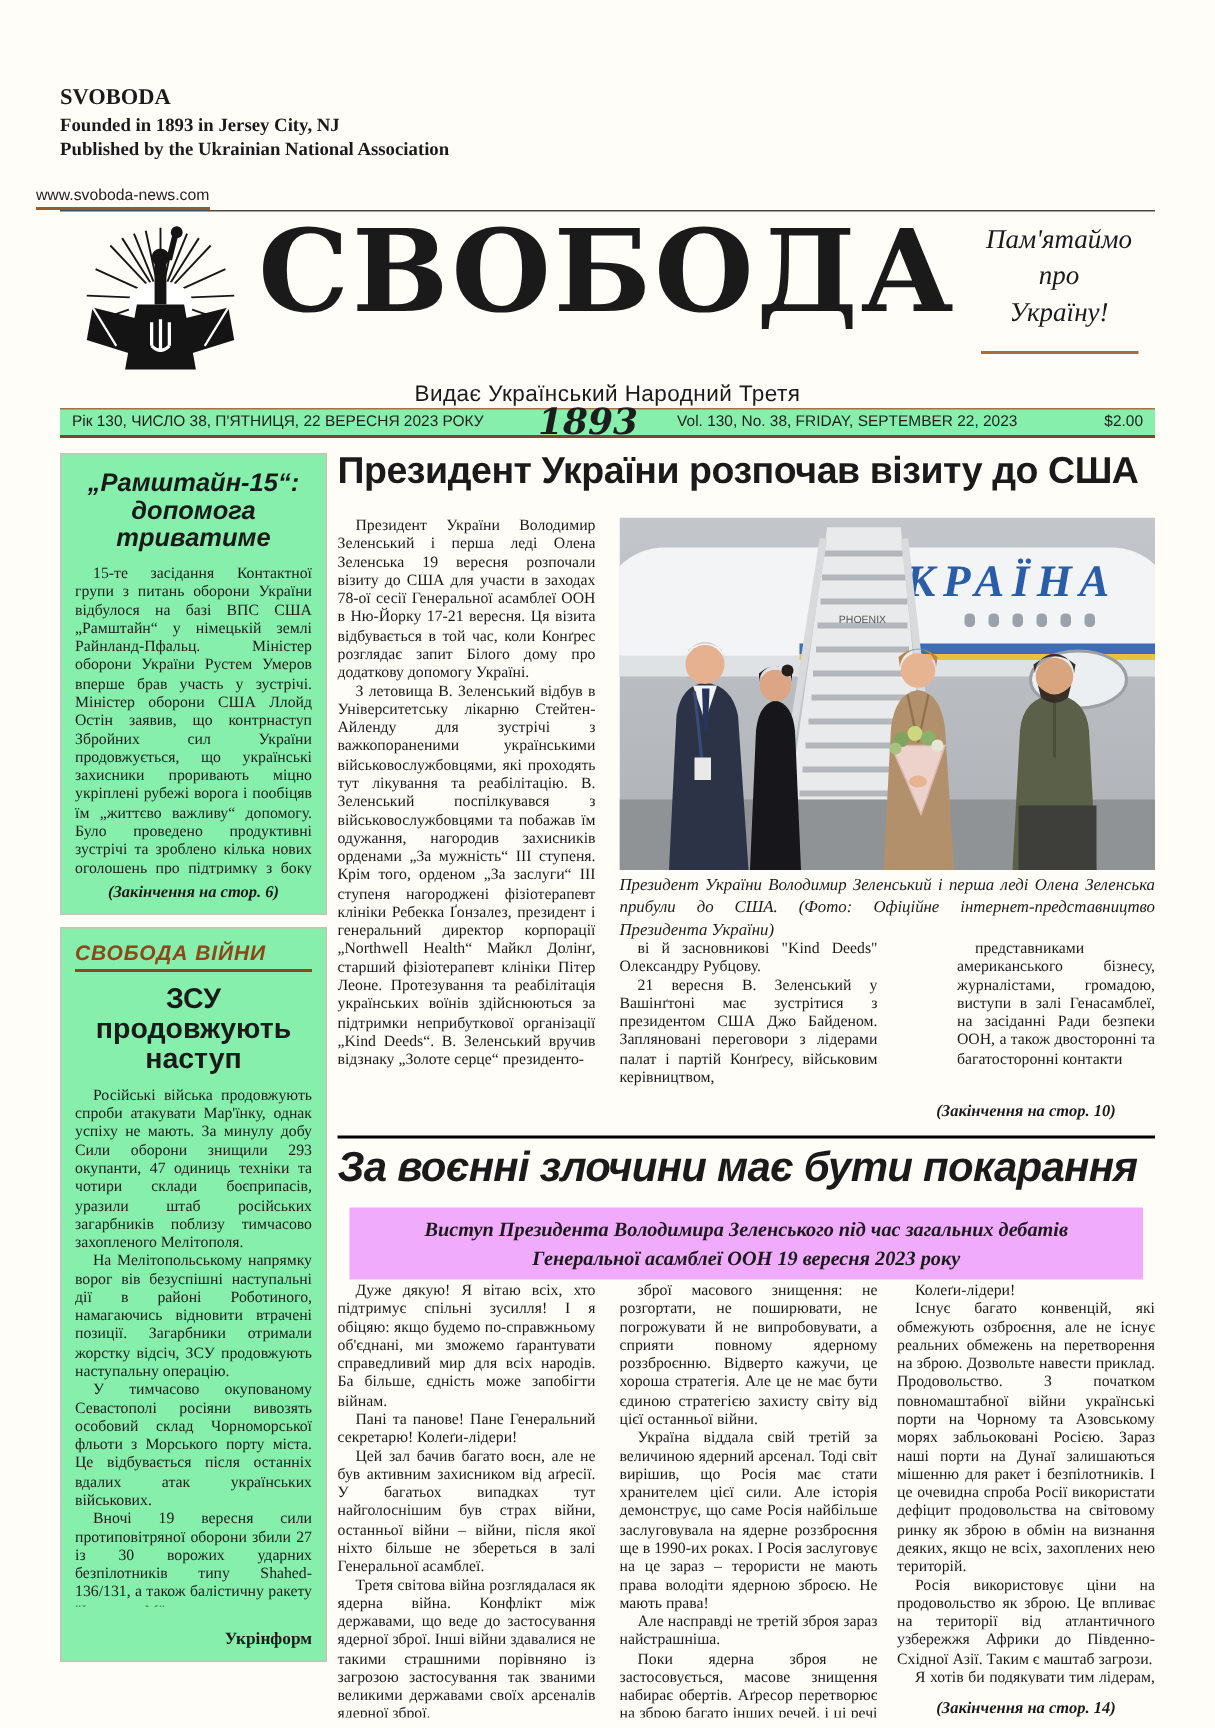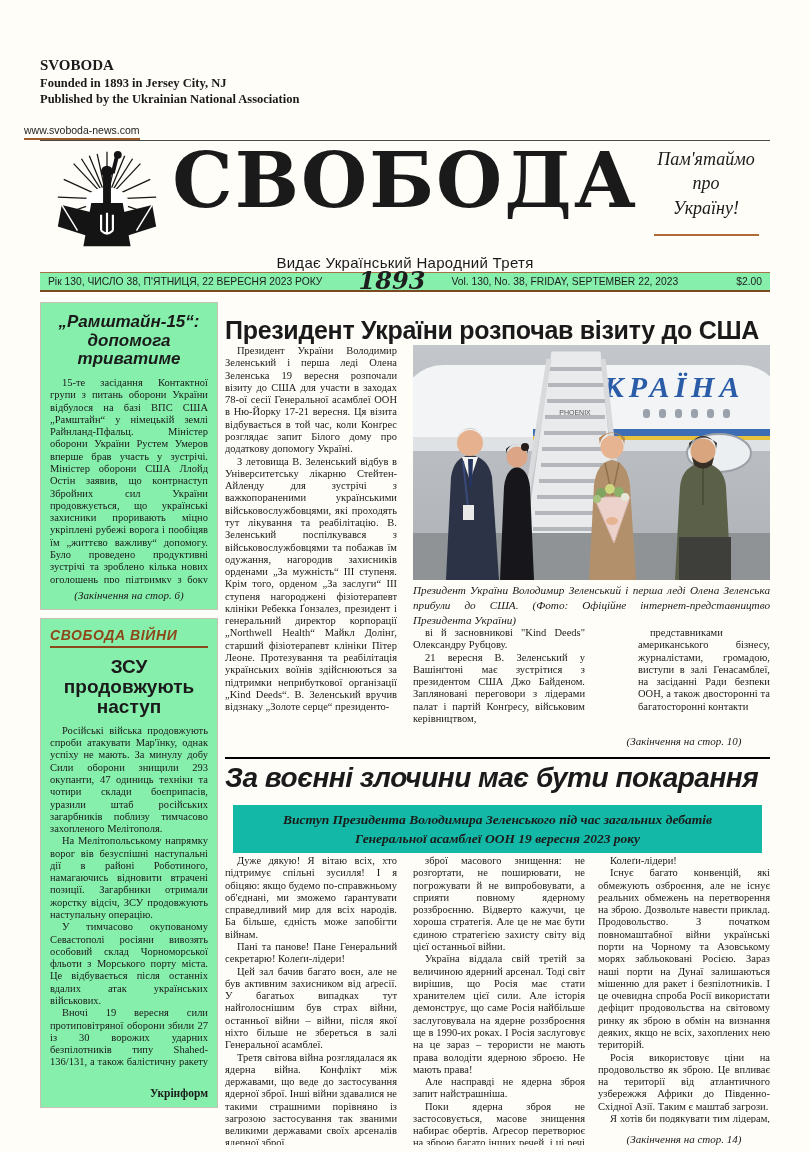--- a/index.html
+++ b/index.html
@@ -44,40 +44,40 @@
   .box2{margin-top:8px;height:490px;}
   .box-title1{font-family:"Liberation Sans",sans-serif;font-weight:bold;font-style:italic;
               font-size:17px;line-height:1.1;text-align:center;margin:2px 0 8px;}
   .kicker{font-family:"Liberation Sans",sans-serif;font-weight:bold;font-style:italic;
           font-size:14px;color:#8d4718;letter-spacing:.6px;border-bottom:2px solid #8d4718;
           padding-bottom:3px;margin-bottom:7px;}
   .box-title2{font-family:"Liberation Sans",sans-serif;font-weight:bold;font-size:19px;
               line-height:1.05;text-align:center;margin:2px 0 8px;}
   .box-text{flex:1 1 auto;overflow:hidden;}
   .box-text p,.ptext p{margin:0;text-indent:12px;text-align:justify;font-size:10.5px;line-height:1.17;}
-  .continued{text-align:center;font-weight:normal;font-style:italic;font-size:11px;padding-top:6px;}
+  .continued{text-align:center;font-weight:bold;font-style:italic;font-size:11px;padding-top:6px;}
   .byline{text-align:right;font-weight:bold;font-size:11.5px;padding-top:4px;margin-top:12px;}
 
   
   .main{position:absolute;left:225px;top:300px;width:545px;height:852px;}
-  .headline1{position:absolute;top:16px;left:0;margin:0;font-family:"Liberation Sans",sans-serif;
+  .headline1{position:absolute;top:0;left:0;margin:0;font-family:"Liberation Sans",sans-serif;
              font-weight:bold;font-size:25px;letter-spacing:-.3px;white-space:nowrap;}
   .story1{position:absolute;top:45px;left:0;width:545px;height:402px;}
   .scol{position:absolute;width:172px;overflow:hidden;}
   .scol1{left:0;top:0;height:402px;}
   .photo{position:absolute;left:188px;top:0;width:357px;height:235px;margin:0;}
   .caption{position:absolute;left:188px;top:238px;width:357px;font-style:italic;
            font-size:11.2px;line-height:1.32;text-align:justify;}
   .scol2{left:188px;top:282px;height:120px;}
   .scol3{left:373px;top:282px;height:120px;display:flex;flex-direction:column;}
   .scol3 .ptext{flex:1 1 auto;overflow:hidden;margin-left:40px;}
   .rule{position:absolute;top:457px;left:0;width:545px;border-top:2px solid #000;}
   .headline2{position:absolute;top:462px;left:0;margin:0;font-family:"Liberation Sans",sans-serif;
              font-weight:bold;font-style:italic;font-size:28px;letter-spacing:-.5px;white-space:nowrap;}
-  .subbox{position:absolute;top:505px;left:8px;width:529px;box-sizing:border-box;background:#14b8a6;
+  .subbox{position:absolute;top:505px;left:8px;width:529px;box-sizing:border-box;background:#f0abfc;
           text-align:center;font-weight:bold;font-style:italic;font-size:13.5px;line-height:1.42;
           padding:5px 14px;}
   .speech{position:absolute;top:555px;left:0;width:545px;height:290px;}
   .vcol{position:absolute;top:0;width:172px;height:290px;overflow:hidden;}
   .v1{left:0;}
   .v2{left:188px;}
   .v3{left:373px;display:flex;flex-direction:column;}
   .v3 .ptext{flex:1 1 auto;overflow:hidden;margin-bottom:4px;}
 </style>
 </head>
@@ -276,21 +276,21 @@
       <div class="vcol v1 ptext">
         <p>Дуже дякую! Я вітаю всіх, хто підтримує спільні зусилля! І я обіцяю: якщо будемо по-справжньому об'єднані, ми зможемо ґарантувати справедливий мир для всіх народів. Ба більше, єдність може запобігти війнам.</p>
         <p>Пані та панове! Пане Генеральний секретарю! Колеґи-лідери!</p>
         <p>Цей зал бачив багато воєн, але не був активним захисником від аґресії. У багатьох випадках тут найголоснішим був страх війни, останньої війни – війни, після якої ніхто більше не збереться в залі Генеральної асамблеї.</p>
         <p>Третя світова війна розглядалася як ядерна війна. Конфлікт між державами, що веде до застосування ядерної зброї. Інші війни здавалися не такими страшними порівняно із загрозою застосування так званими великими державами своїх арсеналів ядерної зброї.</p>
 
       </div>
       <div class="vcol v2 ptext">
         <p>зброї масового знищення: не розгортати, не поширювати, не погрожувати й не випробовувати, а сприяти повному ядерному роззброєнню. Відверто кажучи, це хороша стратегія. Але це не має бути єдиною стратегією захисту світу від цієї останньої війни.</p>
         <p>Україна віддала свій третій за величиною ядерний арсенал. Тоді світ вирішив, що Росія має стати хранителем цієї сили. Але історія демонструє, що саме Росія найбільше заслуговувала на ядерне роззброєння ще в 1990-их роках. І Росія заслуговує на це зараз – терористи не мають права володіти ядерною зброєю. Не мають права!</p>
-        <p>Але насправді не ядерна зброя запит найстрашніша.</p>
+        <p>Але насправді не третій зброя зараз найстрашніша.</p>
         <p>Поки ядерна зброя не застосовується, масове знищення набирає обертів. Аґресор перетворює на зброю багато інших речей, і ці речі використовуються не лише проти нашої країни, а й проти всіх вас.</p>
       </div>
       <div class="vcol v3">
         <div class="ptext">
           <p>Колеґи-лідери!</p>
           <p>Існує багато конвенцій, які обмежують озброєння, але не існує реальних обмежень на перетворення на зброю. Дозвольте навести приклад. Продовольство. З початком повномаштабної війни українські порти на Чорному та Азовському морях забльоковані Росією. Зараз наші порти на Дунаї залишаються мішенню для ракет і безпілотників. І це очевидна спроба Росії використати дефіцит продовольства на світовому ринку як зброю в обмін на визнання деяких, якщо не всіх, захоплених нею територій.</p>
           <p>Росія використовує ціни на продовольство як зброю. Це впливає на території від атлантичного узбережжя Африки до Південно-Східної Азії. Таким є маштаб загрози.</p>
           <p>Я хотів би подякувати тим лідерам, які підтримали нашу Чорноморську зернову ініціятиву та програму</p>
         </div>
         <div class="continued">(Закінчення на стор. 14)</div>

